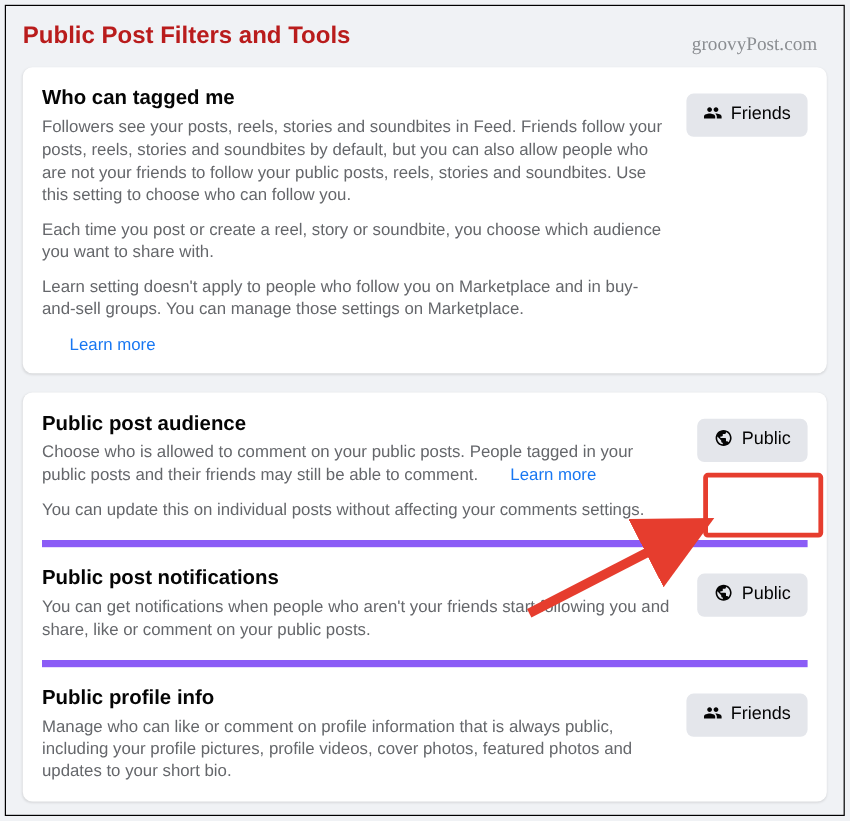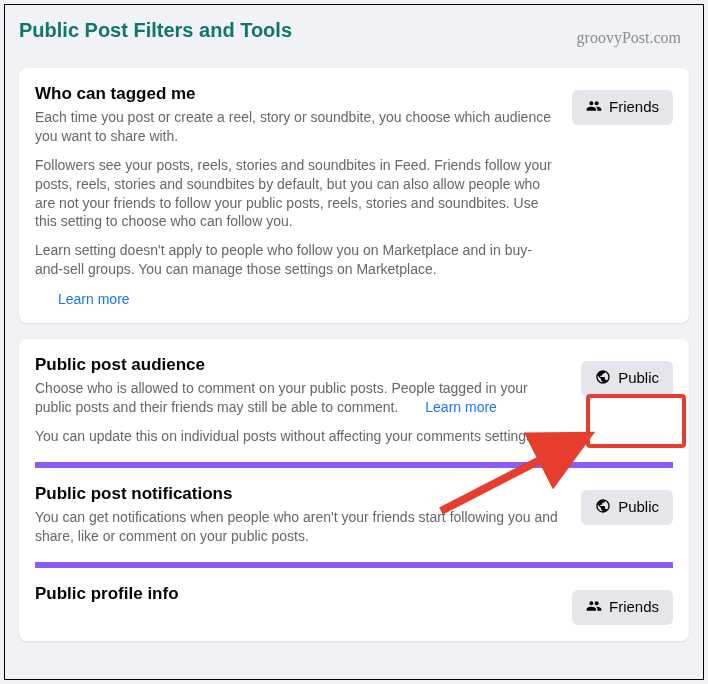--- a/index.html
+++ b/index.html
@@ -21,22 +21,22 @@
       position: absolute;
       top: 24px;
       right: 22px;
       color: #8a8d91;
       font-family: Georgia, serif;
       font-size: 16px;
     }
     .page-title {
       font-size: 20px;
       font-weight: 700;
-      color: #0f766e;
-      margin-bottom: 26px;
+      color: #b91c1c;
+      margin-bottom: 14px;
     }
     .card {
       background: #fff;
       border-radius: 8px;
       box-shadow: 0 1px 2px rgba(0,0,0,0.1);
       padding: 16px;
       margin-bottom: 16px;
     }
     .setting-row {
       display: flex;
@@ -98,22 +98,22 @@
 <body>
 
 <div class="outer">
   <div class="watermark">groovyPost.com</div>
   <h1 class="page-title">Public Post Filters and Tools</h1>
 
   <div class="card">
     <div class="setting-row">
       <div class="setting-text">
         <div class="setting-title">Who can tagged me</div>
+        <div class="desc">Followers see your posts, reels, stories and soundbites in Feed. Friends follow your posts, reels, stories and soundbites by default, but you can also allow people who are not your friends to follow your public posts, reels, stories and soundbites. Use this setting to choose who can follow you.</div>
         <div class="desc">Each time you post or create a reel, story or soundbite, you choose which audience you want to share with.</div>
-        <div class="desc">Followers see your posts, reels, stories and soundbites in Feed. Friends follow your posts, reels, stories and soundbites by default, but you can also allow people who are not your friends to follow your public posts, reels, stories and soundbites. Use this setting to choose who can follow you.</div>
         <div class="desc">Learn setting doesn't apply to people who follow you on Marketplace and in buy-and-sell groups. You can manage those settings on Marketplace.</div>
         <span class="link link-block">Learn more</span>
       </div>
       <button class="value-btn">
         <span>
           <svg viewBox="0 0 24 24" fill="#050505">
               <path d="M16 11c1.66 0 3-1.34 3-3s-1.34-3-3-3-3 1.34-3 3 1.34 3 3 3zm-8 0c1.66 0 3-1.34 3-3S9.66 5 8 5 5 6.34 5 8s1.34 3 3 3zm0 2c-2.33 0-7 1.17-7 3.5V19h14v-2.5c0-2.33-4.67-3.5-7-3.5zm8 0c-.29 0-.62.02-.97.05 1.16.84 1.97 1.97 1.97 3.45V19h6v-2.5c0-2.33-4.67-3.5-7-3.5z"></path>
             </svg>
         </span>
         <span>Friends</span>
@@ -152,20 +152,21 @@
               <path d="M12 2C6.48 2 2 6.48 2 12s4.48 10 10 10 10-4.48 10-10S17.52 2 12 2zm-1 17.93c-3.95-.49-7-3.85-7-7.93 0-.62.08-1.21.21-1.79L9 15v1c0 1.1.9 2 2 2v1.93zm6.9-2.54c-.26-.81-1-1.39-1.9-1.39h-1v-3c0-.55-.45-1-1-1H8v-2h2c.55 0 1-.45 1-1V7h2c1.1 0 2-.9 2-2v-.41c2.93 1.19 5 4.06 5 7.41 0 2.08-.8 3.97-2.1 5.39z"></path>
             </svg>
         </span>
         <span>Public</span>
       </button>
     </div>
 
     <div class="setting-row">
       <div class="setting-text">
         <div class="setting-title">Public profile info</div>
+        <div class="desc">Manage who can like or comment on profile information that is always public, including your profile pictures, profile videos, cover photos, featured photos and updates to your short bio.</div>
       </div>
       <button class="value-btn">
         <span>
           <svg viewBox="0 0 24 24" fill="#050505">
               <path d="M16 11c1.66 0 3-1.34 3-3s-1.34-3-3-3-3 1.34-3 3 1.34 3 3 3zm-8 0c1.66 0 3-1.34 3-3S9.66 5 8 5 5 6.34 5 8s1.34 3 3 3zm0 2c-2.33 0-7 1.17-7 3.5V19h14v-2.5c0-2.33-4.67-3.5-7-3.5zm8 0c-.29 0-.62.02-.97.05 1.16.84 1.97 1.97 1.97 3.45V19h6v-2.5c0-2.33-4.67-3.5-7-3.5z"></path>
             </svg>
         </span>
         <span>Friends</span>
       </button>
     </div>

